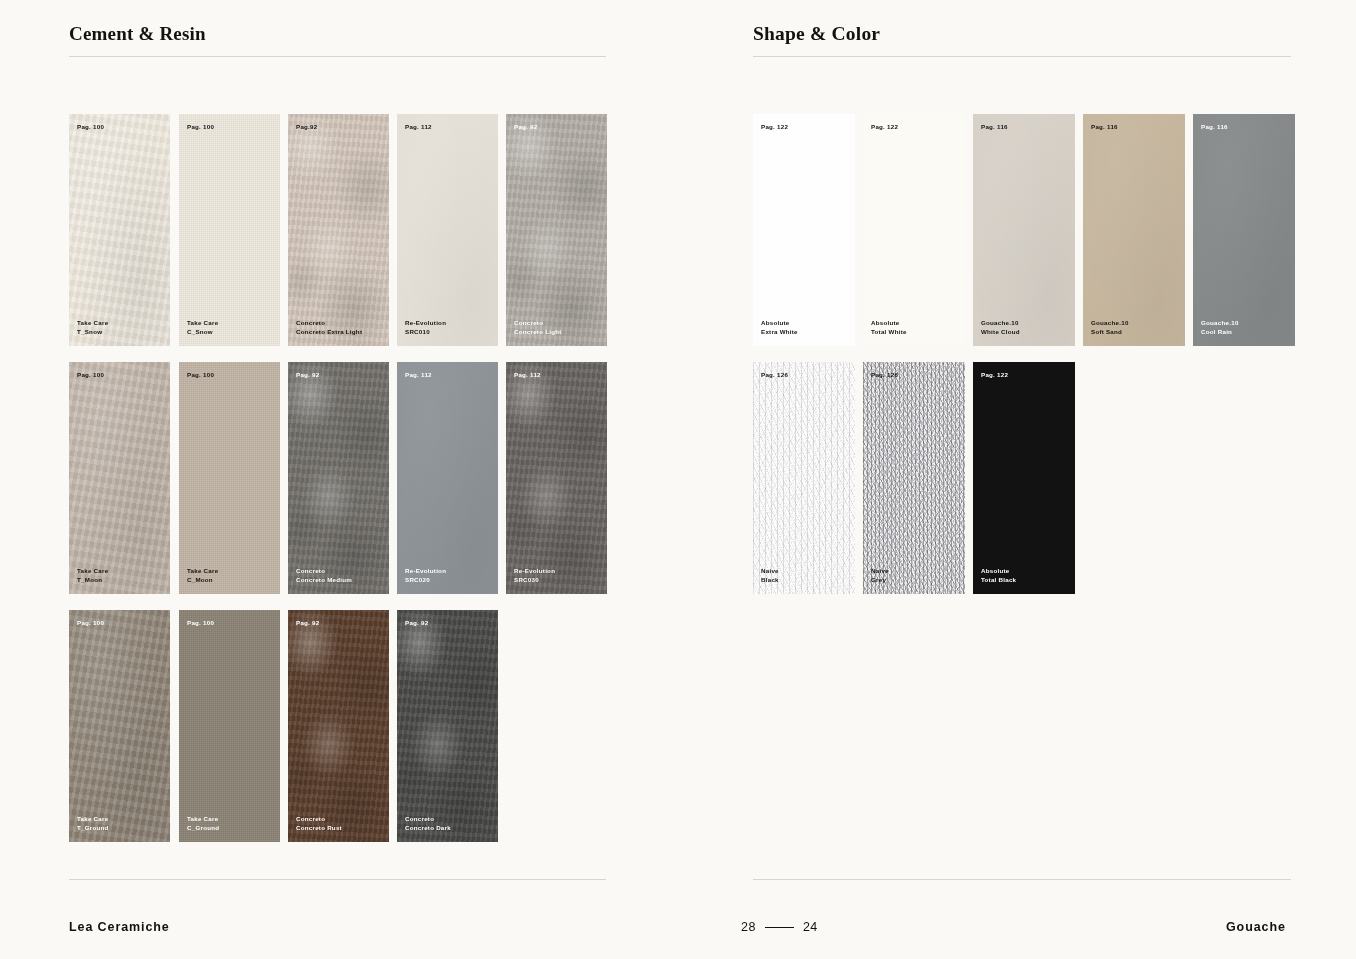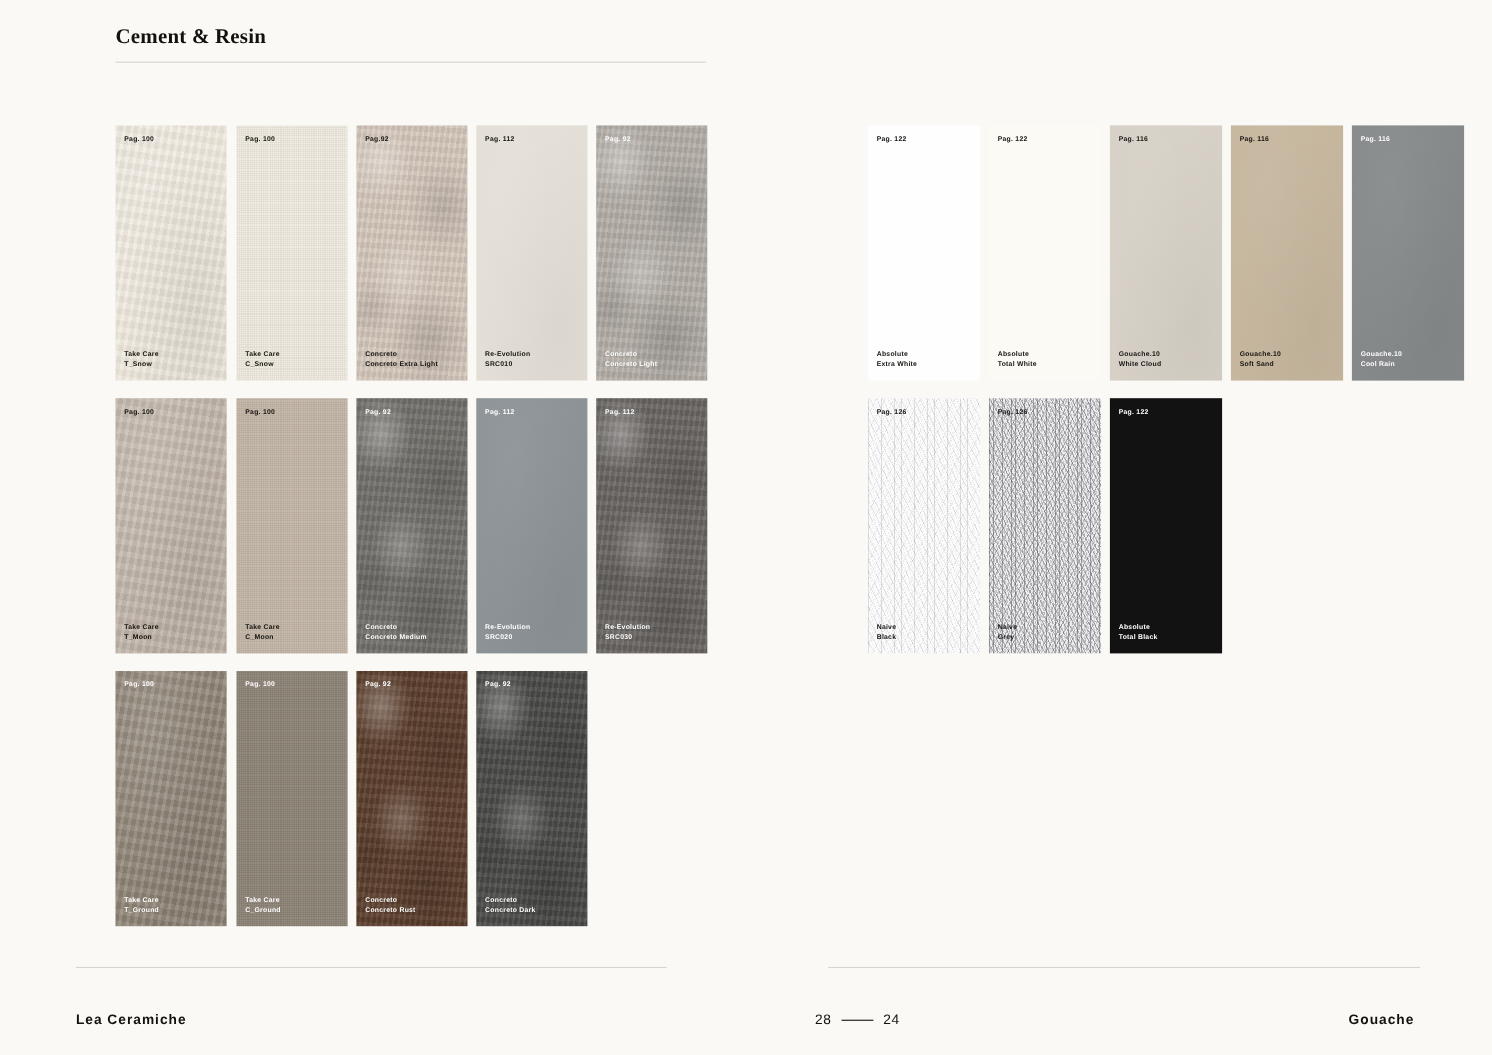--- a/index.html
+++ b/index.html
@@ -19,21 +19,20 @@
     width: 1356px;
     height: 959px;
     box-sizing: border-box;
   }
 
   
   .col {
     position: absolute;
     top: 0;
     height: 959px;
-    margin-left: 36px;
   }
   .col-left  { left: 69px;  width: 537px; }
   .col-right { left: 753px; width: 538px; }
 
   
   .section-head {
     position: absolute;
     top: 22px;
     left: 0;
     width: 100%;
@@ -286,20 +285,24 @@
           <div class="tex tex-concrete"></div>
           <div class="lbl lbl-top">Pag. 92</div>
           <div class="lbl lbl-bot"><span>Concreto</span><br><span>Concreto Dark</span></div>
         </div>
       </div>
 
     </div>
   </div>
 
   <div class="col col-right">
+    <div class="section-head">
+      <div class="section-title">Shape &amp; Color</div>
+      <div class="rule"></div>
+    </div>
     <div class="grid">
 
       <div class="row">
         <div class="swatch dark-text s0" style="background-color: rgb(254, 254, 254);">
           <div class="tex tex-none"></div>
           <div class="lbl lbl-top">Pag. 122</div>
           <div class="lbl lbl-bot"><span>Absolute</span><br><span>Extra White</span></div>
         </div>
         <div class="swatch dark-text s1" style="background-color: rgb(251, 250, 245);">
           <div class="tex tex-none"></div>

